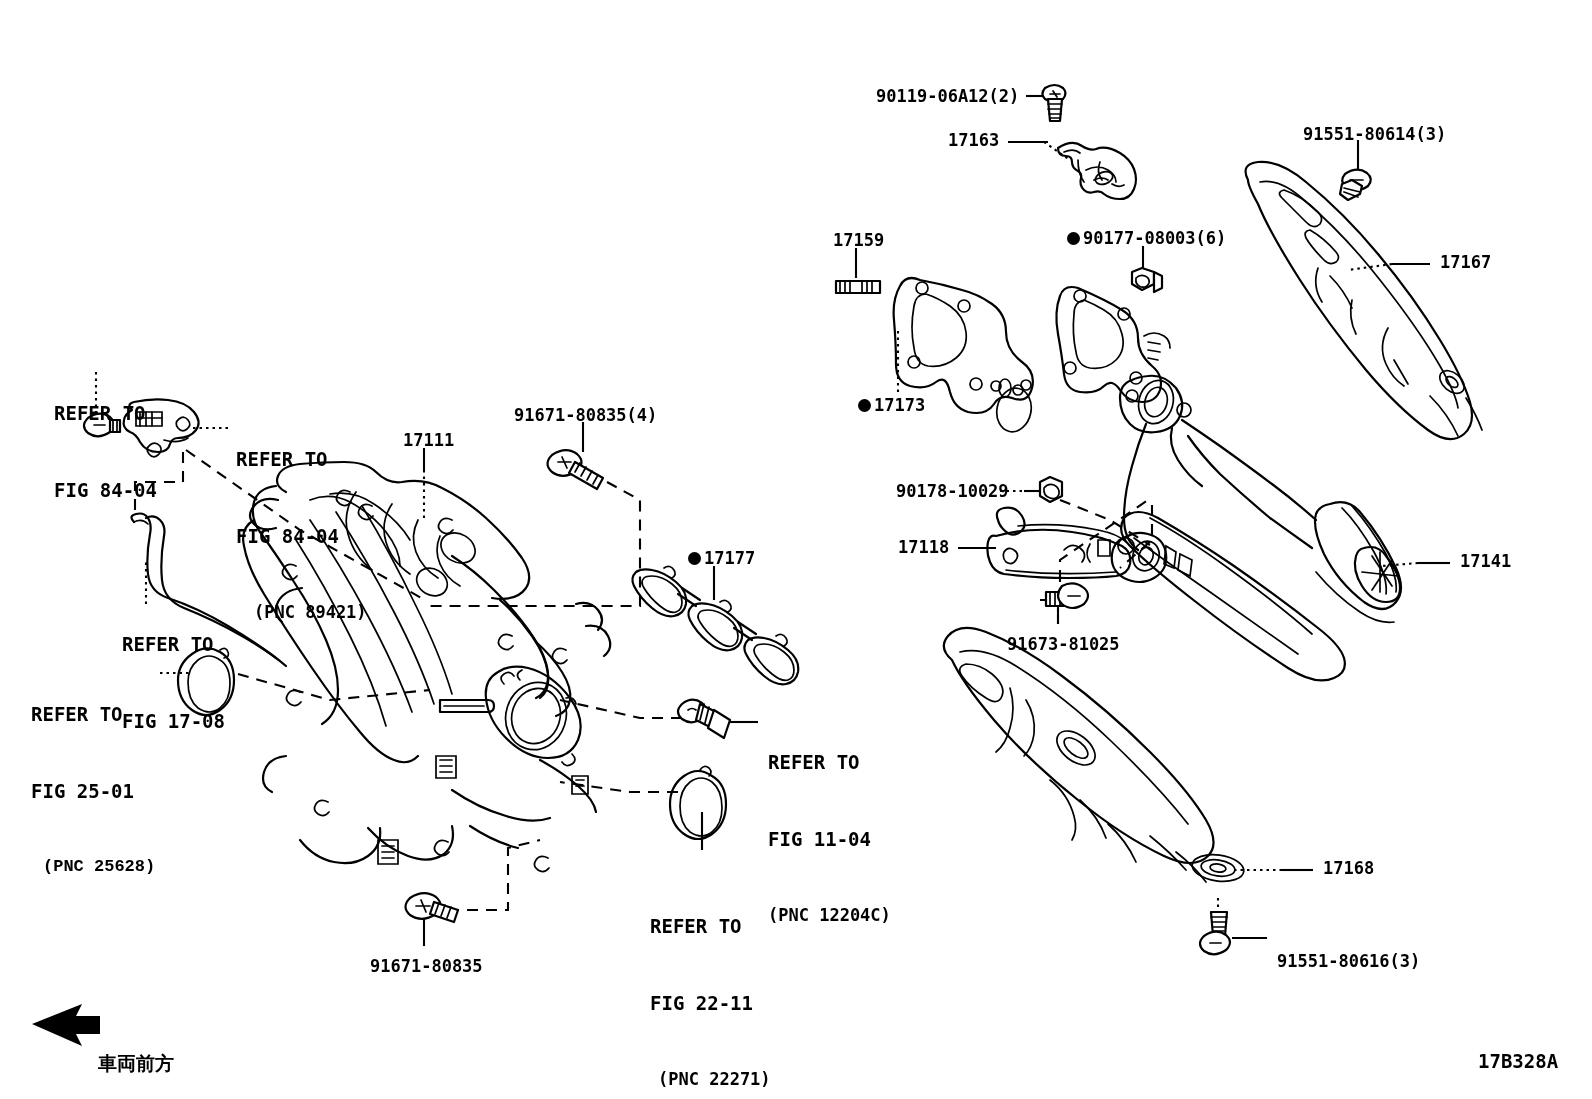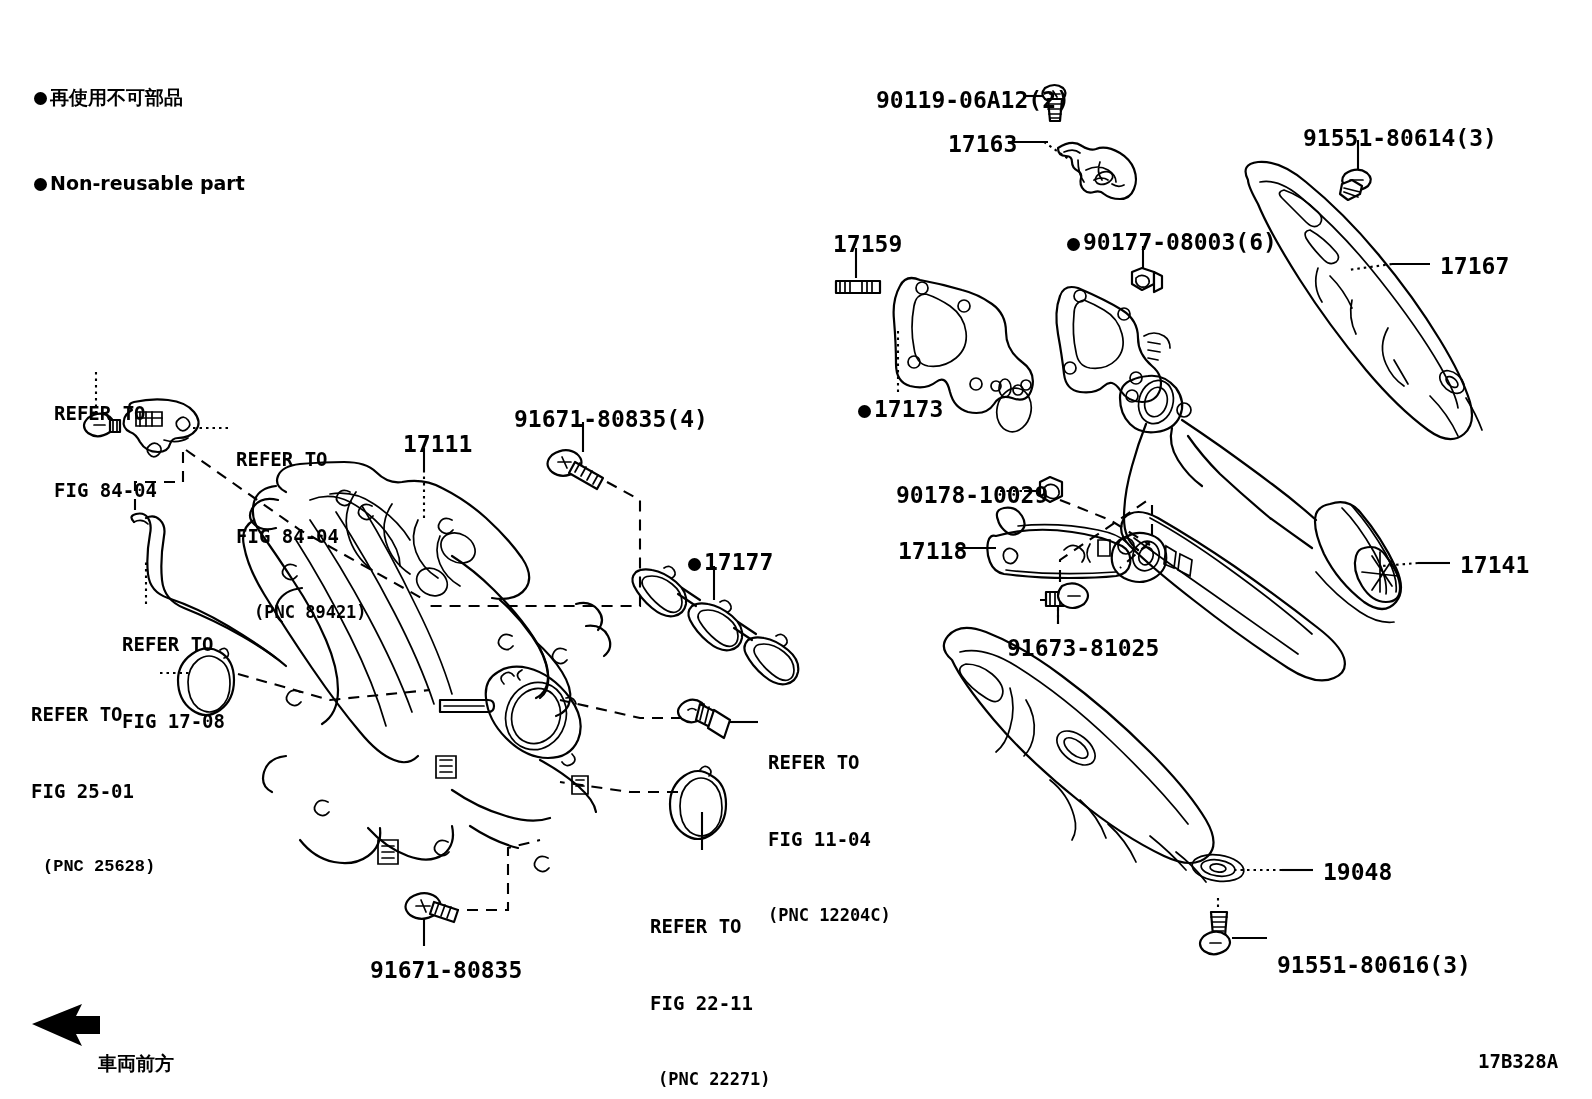--- a/index.html
+++ b/index.html
@@ -1,20 +1,20 @@
 <!DOCTYPE html>
 <html><head>
 <meta charset="utf-8">
 <style>
   html,body{margin:0;padding:0;background:#ffffff;}
   body{width:1592px;height:1099px;position:relative;overflow:hidden;
        font-family:"DejaVu Sans Mono","Liberation Mono",monospace;color:#000;}
   #stage{position:absolute;left:0;top:0;width:1592px;height:1099px;}
   .lbl{position:absolute;white-space:pre;font-weight:bold;letter-spacing:0px;line-height:1.25;}
-  .pn{font-family:"DejaVu Sans Mono","Liberation Mono",monospace;font-size:23px;font-weight:bold;text-align:right;}
+  .pn{font-family:"DejaVu Sans Mono","Liberation Mono",monospace;font-size:17px;font-weight:bold;text-align:right;}
   .refer{font-family:"DejaVu Sans Mono","Liberation Mono",monospace;font-size:19px;font-weight:bold;line-height:1.35;}
   .pnc{font-size:17px;font-weight:bold;}
   .legend{font-family:"DejaVu Sans","Liberation Sans",sans-serif;font-size:19px;font-weight:bold;line-height:1.5;}
   .vfs{font-family:"DejaVu Sans","Liberation Sans",sans-serif;font-size:19px;font-weight:bold;line-height:1.35;}
   .figid{font-family:"DejaVu Sans Mono","Liberation Mono",monospace;font-size:19px;font-weight:bold;}
   .dot{display:inline-block;width:13px;height:13px;border-radius:50%;
        background:#000;vertical-align:-1px;margin-right:3px;}
   svg{position:absolute;left:0;top:0;pointer-events:none;}
   .ln{stroke:#000;stroke-width:2.1;fill:none;}
   .lnd{stroke:#000;stroke-width:2.1;fill:none;stroke-dasharray:2.5 4;}
@@ -346,40 +346,36 @@
       <path class="ptf" d="M434 902 l24 8 l-4 12 l-24 -8 z"></path>
       <path class="thin" d="M439 903 l-4 11 M445 905 l-4 11 M451 907 l-4 11"></path>
     </g>
 
     <g>
       <path d="M32 1024 L82 1004 L76 1016 L100 1016 L100 1034 L76 1034 L82 1046 Z" fill="#000"></path>
     </g>
 
   </svg>
 
-  <div class="lbl legend" style="left:34px;top:26px;">
-    <div><span class="dot"></span><span>再使用不可部品</span></div>
-    <div><span class="dot"></span><span>Non-reusable part</span></div>
-  </div>
 
   <div class="lbl pn" style="left:876px;top:86px;"><span>90119-06A12(2)</span></div>
   <div class="lbl pn" style="left:948px;top:130px;"><span>17163</span></div>
   <div class="lbl pn" style="left:1303px;top:124px;"><span>91551-80614(3)</span></div>
   <div class="lbl pn" style="left:1440px;top:252px;"><span>17167</span></div>
   <div class="lbl pn" style="left:833px;top:230px;"><span>17159</span></div>
   <div class="lbl pn" style="left:1067px;top:228px;"><span class="dot"></span><span>90177-08003(6)</span></div>
   <div class="lbl pn" style="left:858px;top:395px;"><span class="dot"></span><span>17173</span></div>
   <div class="lbl pn" style="left:403px;top:430px;"><span>17111</span></div>
   <div class="lbl pn" style="left:514px;top:405px;"><span>91671-80835(4)</span></div>
   <div class="lbl pn" style="left:688px;top:548px;"><span class="dot"></span><span>17177</span></div>
   <div class="lbl pn" style="left:896px;top:481px;"><span>90178-10029</span></div>
   <div class="lbl pn" style="left:898px;top:537px;"><span>17118</span></div>
   <div class="lbl pn" style="left:1007px;top:634px;"><span>91673-81025</span></div>
   <div class="lbl pn" style="left:1460px;top:551px;"><span>17141</span></div>
-  <div class="lbl pn" style="left:1323px;top:858px;"><span>19048</span></div>
+  <div class="lbl pn" style="left:1323px;top:858px;"><span>17168</span></div>
   <div class="lbl pn" style="left:1277px;top:926px;margin-top:25px;"><span>91551-80616(3)</span></div>
   <div class="lbl pn" style="left:370px;top:956px;"><span>91671-80835</span></div>
 
   <div class="lbl refer" style="left:54px;top:350px;">
     <div>REFER TO</div>
     <div>FIG 84-04</div>
   </div>
   <div class="lbl refer" style="left:236px;top:396px;">
     <div>REFER TO</div>
     <div>FIG 84-04</div>

